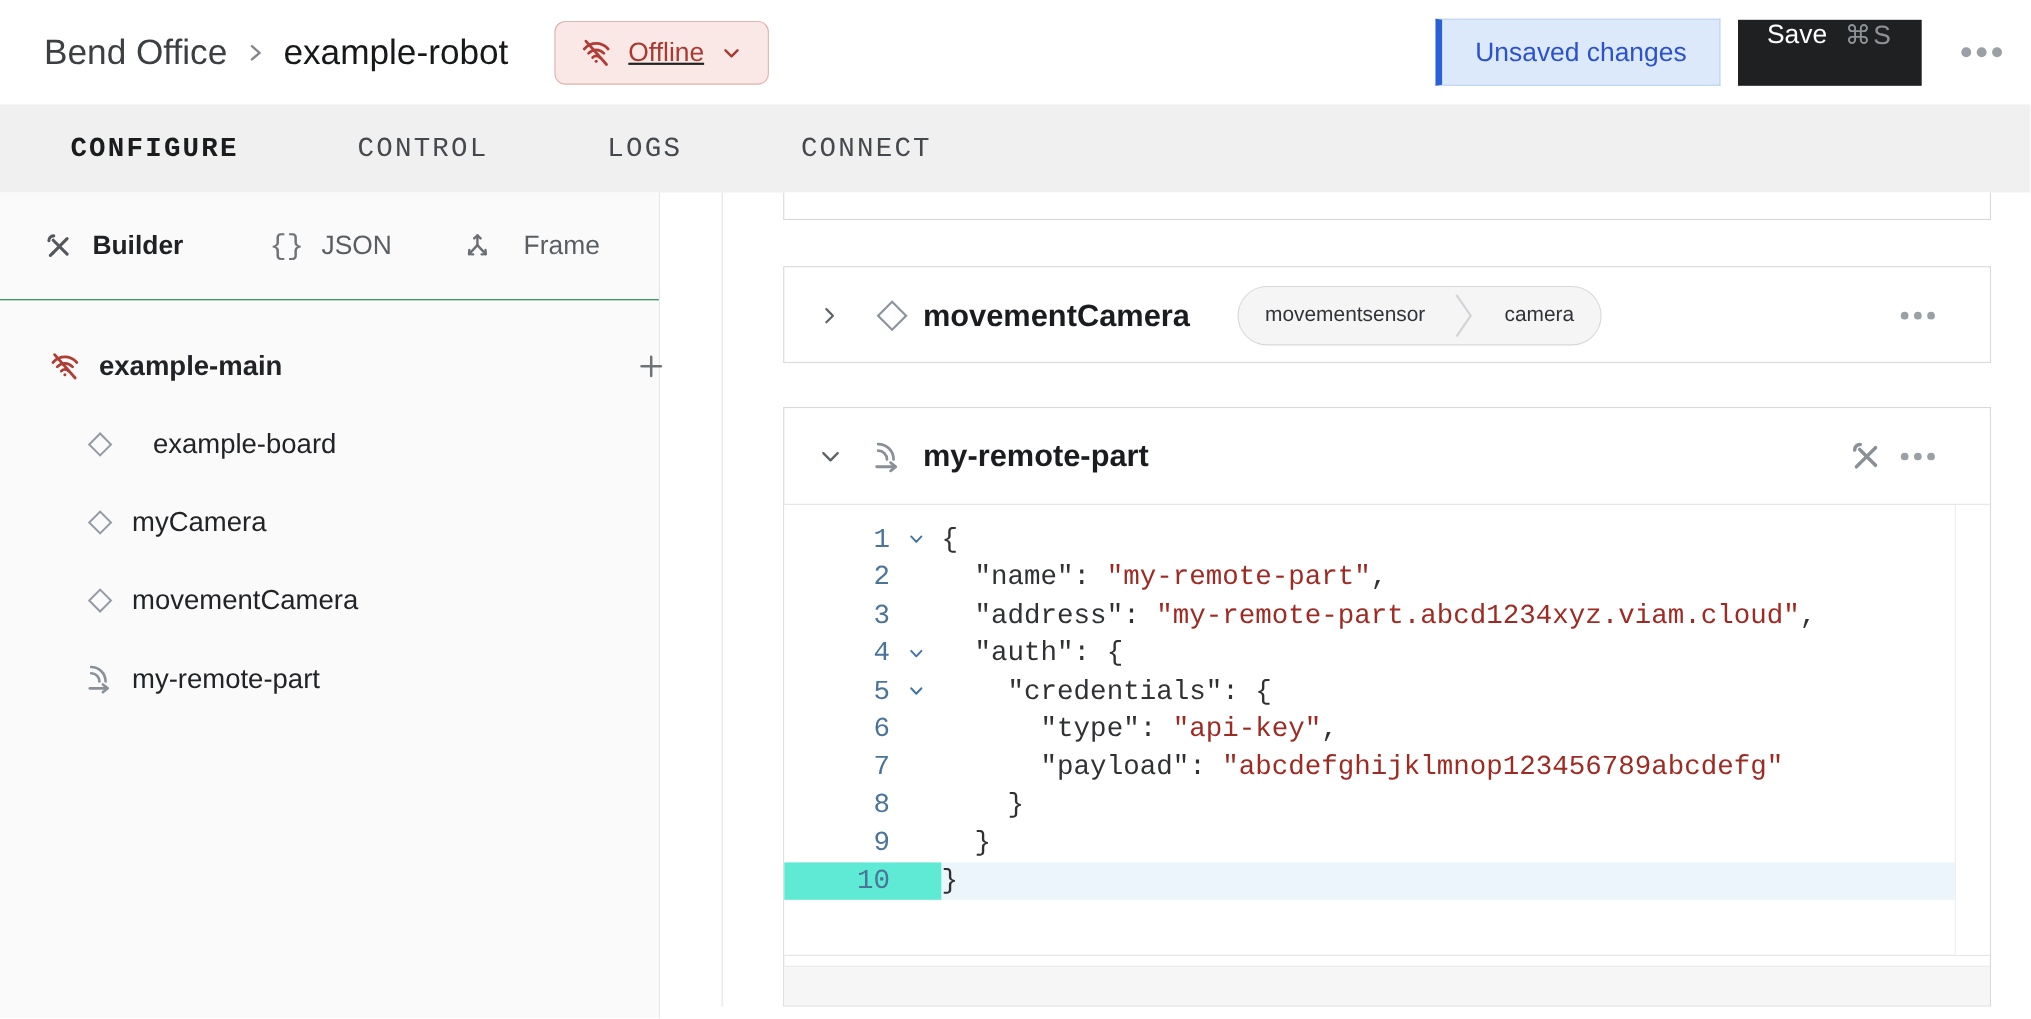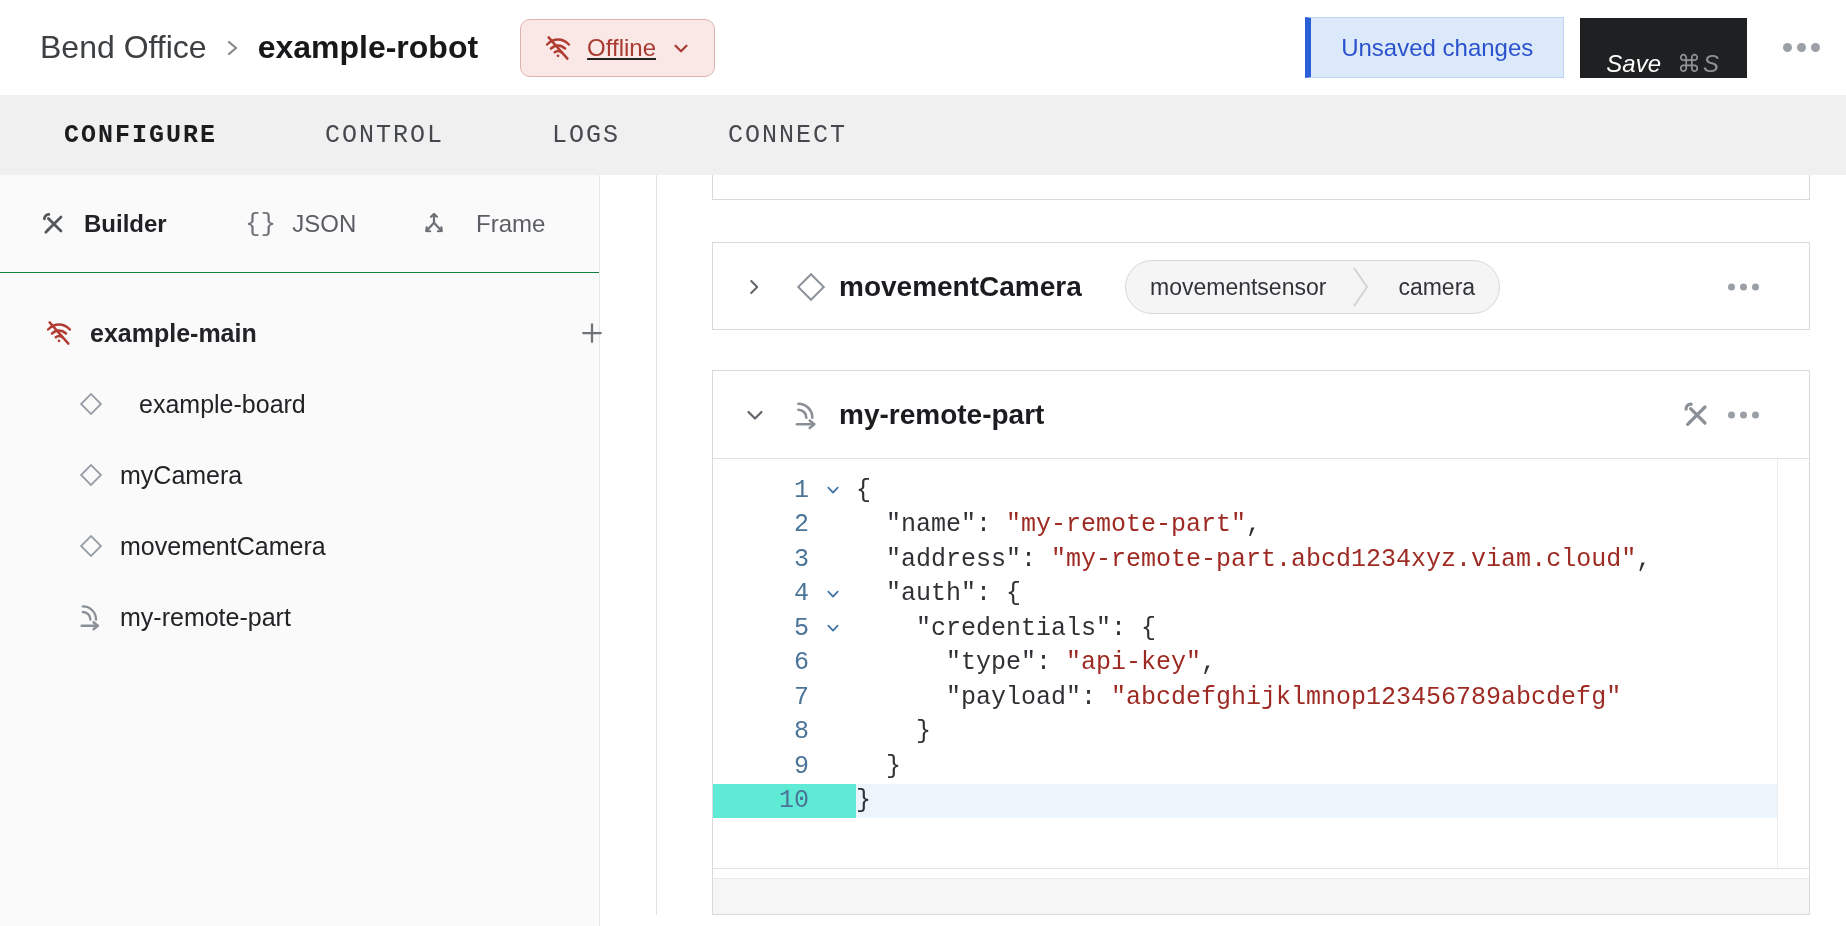--- a/index.html
+++ b/index.html
@@ -6,32 +6,32 @@
   #app{position:relative;width:1846px;height:926px;overflow:hidden;
        font-family:"Liberation Sans","DejaVu Sans",sans-serif;color:#222;background:#fff;}
   svg{display:block;}
 
   
   .header{position:absolute;left:0;top:0;width:1846px;height:95px;background:#fff;
           display:flex;align-items:center;}
   .breadcrumb{display:flex;align-items:center;margin-left:40px;font-size:32px;}
   .bc-org{color:#3d4043;cursor:pointer;}
   .bc-sep{margin:0 18px;color:#83878c;}
-  .bc-robot{color:#16181a;font-weight:700;}
+  .bc-robot{color:#16181a;font-weight:400;}
   .status-badge{display:flex;align-items:center;gap:14px;margin-left:42px;
       background:#f9e8e6;border:1px solid #ddb4ad;border-radius:10px;
       height:56px;padding:0 22px;cursor:pointer;text-decoration:underline;}
   .status-badge .label{color:#a93a31;font-size:24px;}
   .header-right{position:absolute;right:0;top:0;height:95px;display:flex;align-items:center;}
   .unsaved{height:59px;display:flex;align-items:center;padding:0 30px;
       background:#dbe9fb;border:1px solid #bcd4f2;border-left:6px solid #2a5fd7;
       color:#2b52cc;font-size:24px;}
-  .save-btn{height:60px;display:flex;align-items:flex-end;margin-left:16px;
+  .save-btn{height:60px;display:flex;align-items:flex-start;margin-left:16px;
       background:#1e2022;color:#fff;font-size:24px;padding:0 26px;border:none;cursor:pointer;
-      font-family:inherit;font-style:italic;}
+      font-family:inherit;}
   .save-shortcut{color:#8e9296;margin-left:16px;letter-spacing:2px;}
   .menu-dots{display:flex;gap:5px;margin:0 26px 0 36px;cursor:pointer;align-items:center;}
   .menu-dots i{width:9px;height:9px;border-radius:50%;background:#9aa0a6;}
   .menu-dots.small i{width:7px;height:7px;}
 
   
   .tabbar{position:absolute;left:0;top:95px;width:1846px;height:80px;background:#f0f0f1;
       display:flex;align-items:center;padding-left:40px;box-sizing:border-box;gap:84px;}
   .tab{font-family:"Liberation Mono","DejaVu Sans Mono",monospace;font-size:25px;
       letter-spacing:2px;color:#45484c;cursor:pointer;white-space:nowrap;margin-left:24px;}
@@ -63,21 +63,21 @@
   .hdr-chevron{position:absolute;left:30px;top:50%;transform:translateY(-50%);cursor:pointer;}
   .hdr-icon{position:absolute;left:78px;top:50%;transform:translateY(-50%);}
   .card-title{position:absolute;left:126px;top:50%;transform:translateY(-50%);
       font-size:28px;font-weight:700;color:#1a1c1f;white-space:nowrap;}
   .hdr-dots{position:absolute;right:24px;top:50%;transform:translateY(-50%);}
   .hdr-tools{position:absolute;right:96px;top:50%;transform:translateY(-50%);cursor:pointer;}
 
   .tag-chain{position:absolute;left:412px;top:50%;transform:translateY(-50%);height:52px;
       display:flex;align-items:stretch;background:#f5f5f6;border:1px solid #d8d8dc;
       border-radius:27px;overflow:hidden;}
-  .tag-seg{display:flex;align-items:center;padding:0 24px;font-size:23px;color:#303337;white-space:nowrap;}
+  .tag-seg{display:flex;align-items:center;padding:0 24px;font-size:19px;color:#303337;white-space:nowrap;}
   .tag-sep{display:flex;align-items:center;}
 
   
   .mc-header{height:88px;}
   .rc-header{height:87px;border-bottom:1px solid #e2e2e5;}
   .editor{position:absolute;left:0;top:88px;width:1096px;height:410px;background:#fff;
       border-bottom:1px solid #e2e2e5;box-sizing:border-box;padding-top:14px;cursor:text;}
   .code-row{display:flex;height:34.5px;align-items:center;
       font-family:"Liberation Mono","DejaVu Sans Mono",monospace;font-size:25px;}
   .gutter{flex:0 0 143px;display:flex;align-items:center;height:100%;}

